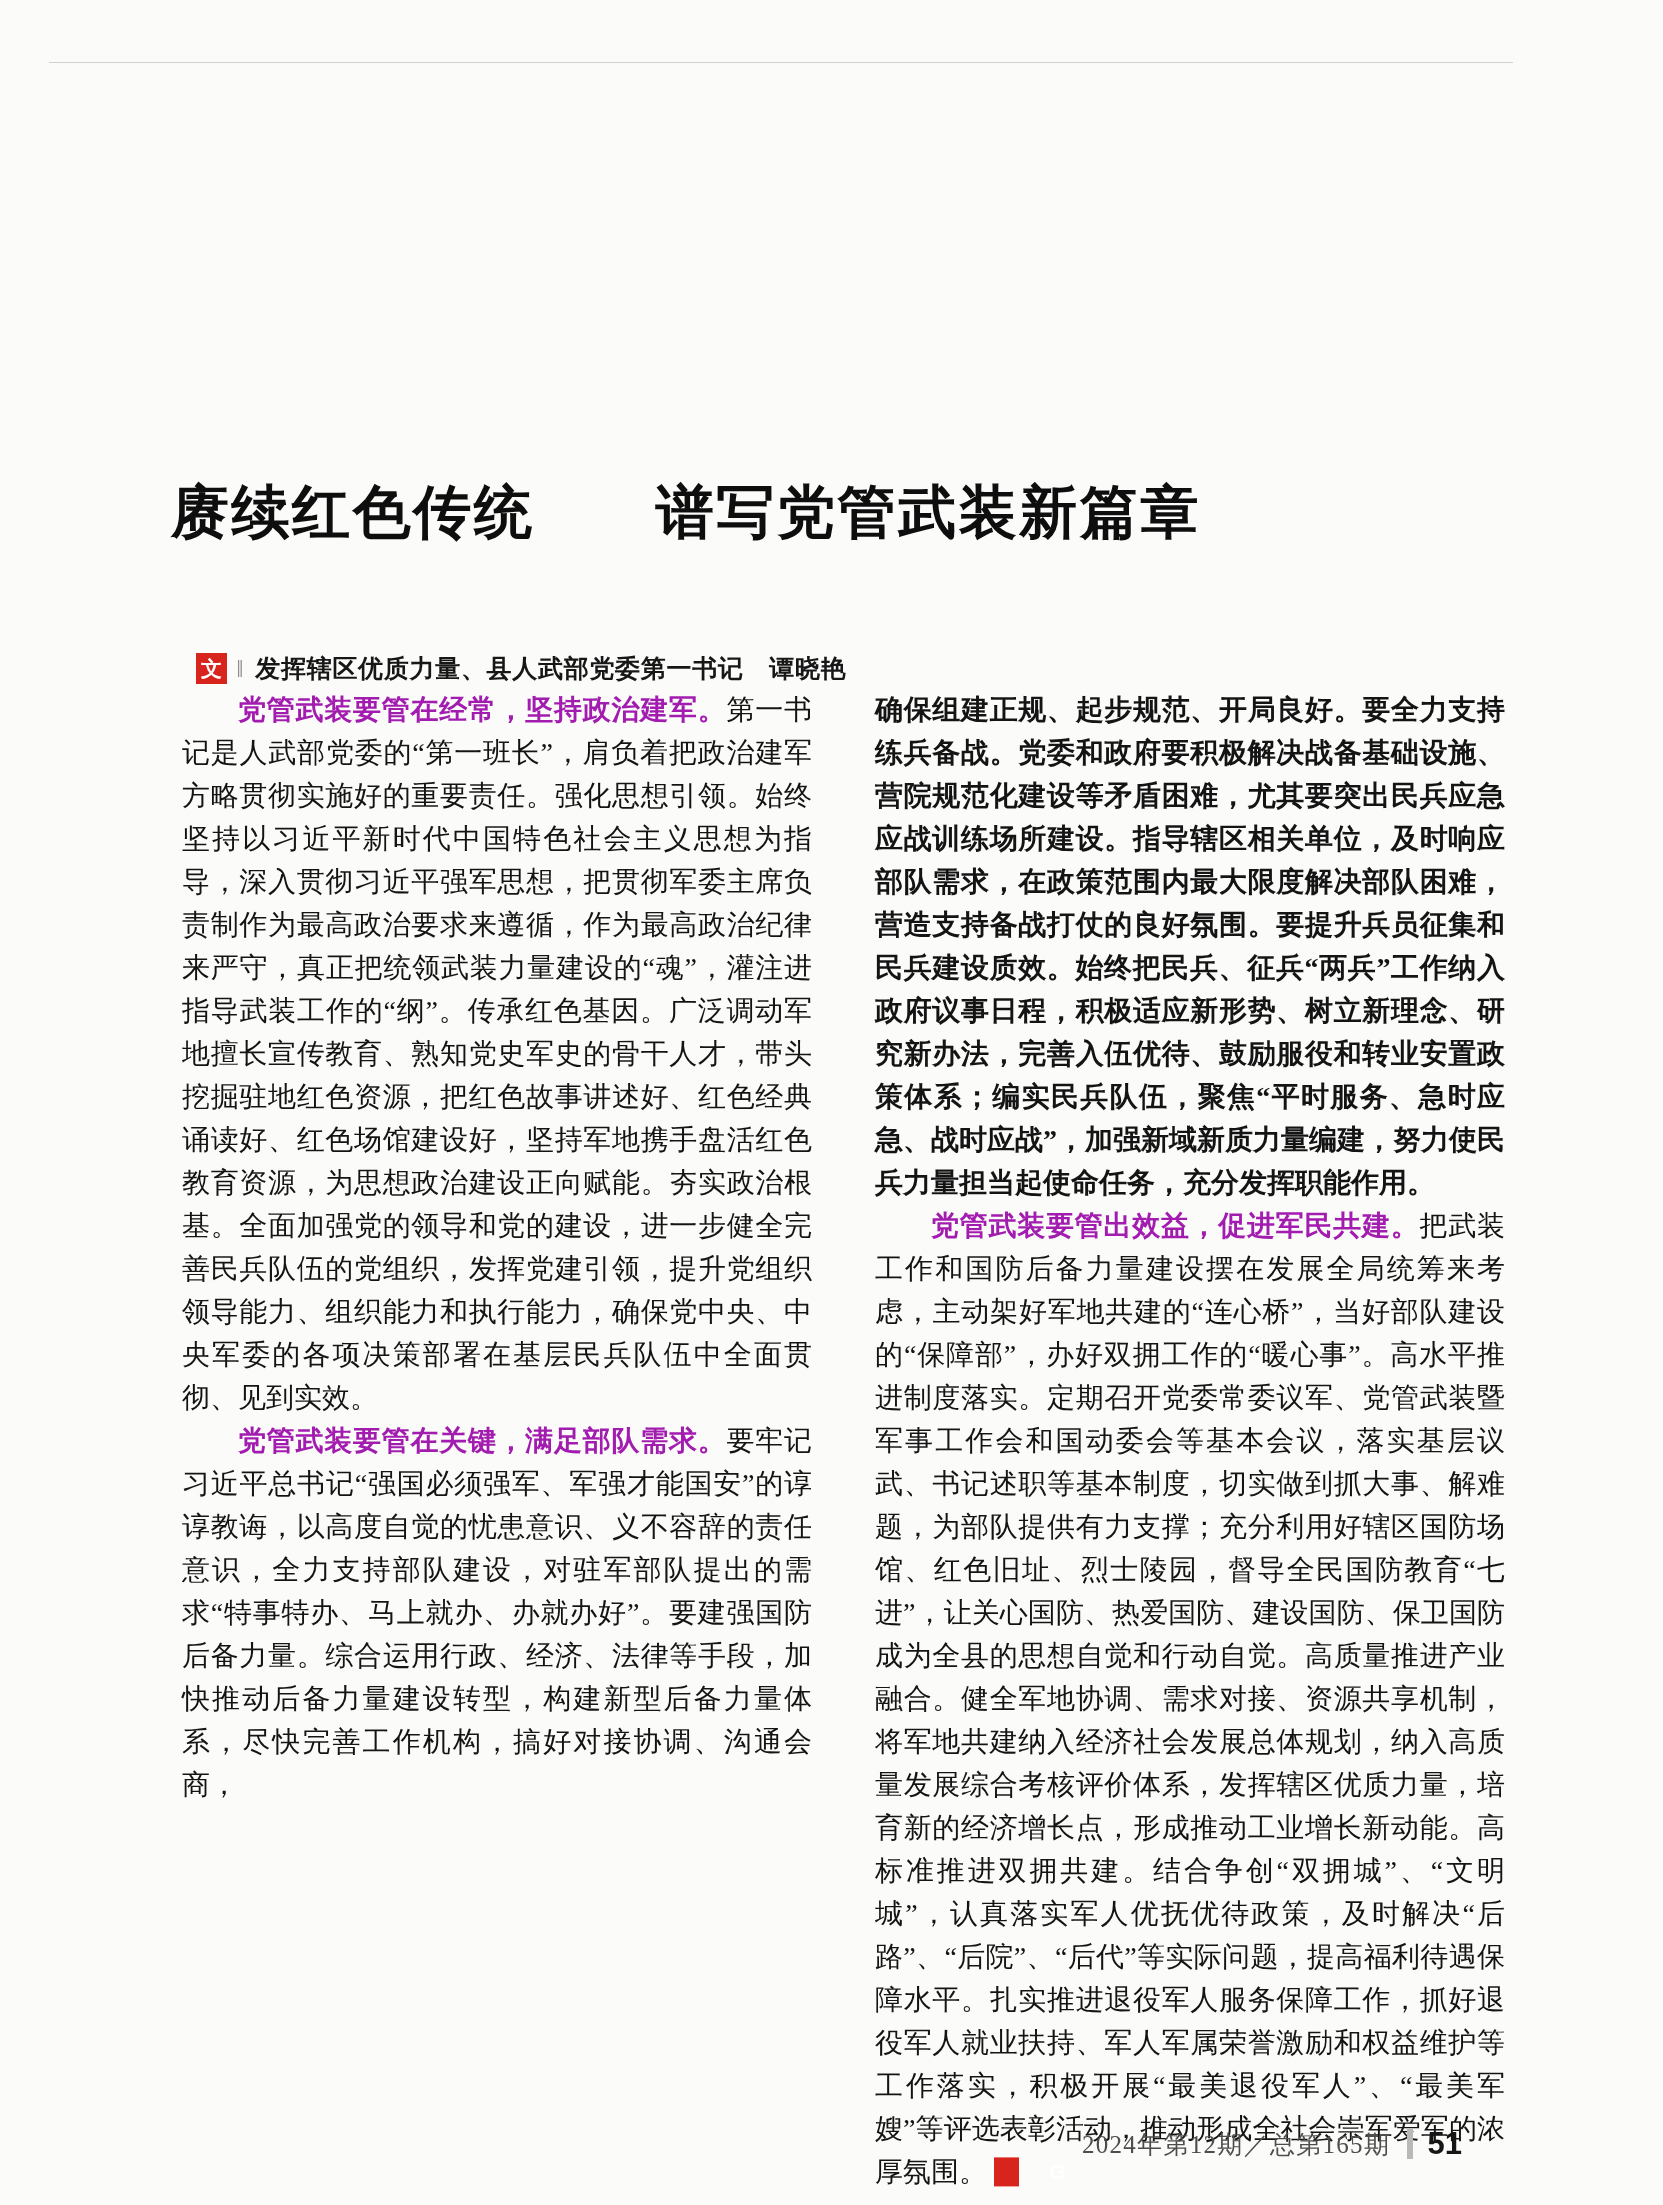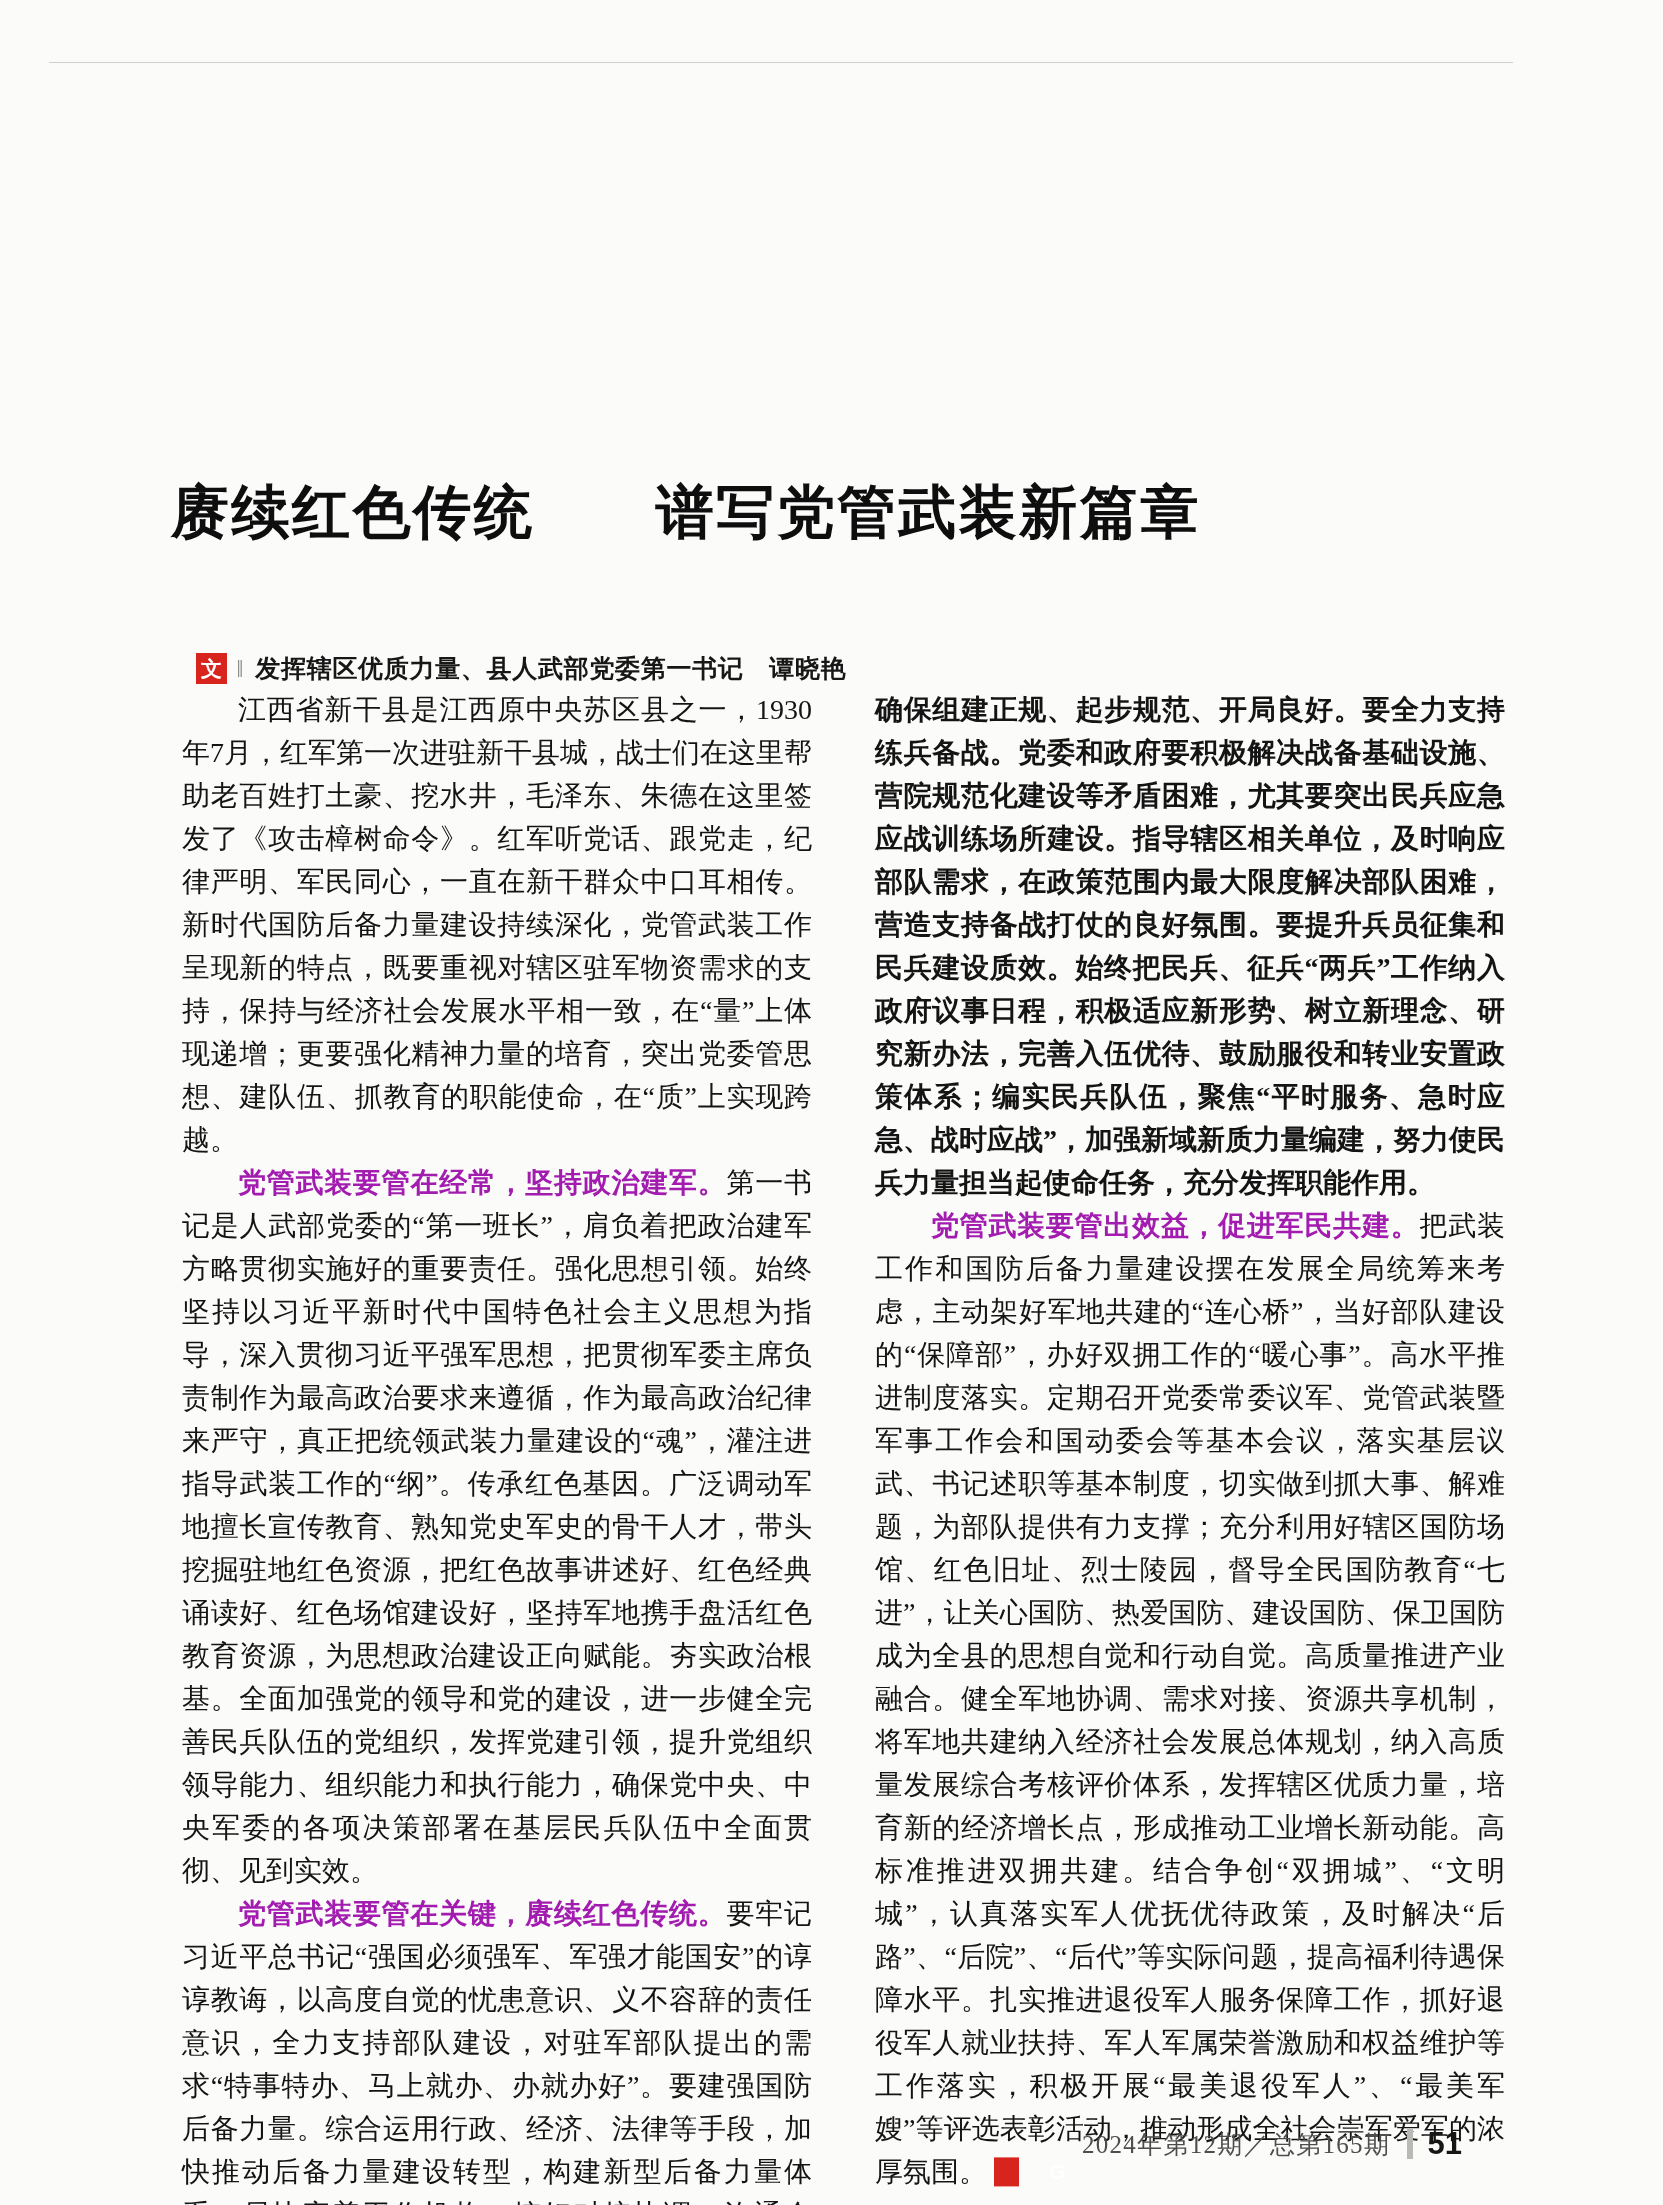--- a/index.html
+++ b/index.html
@@ -87,23 +87,22 @@
 
 <h1 class="title">赓续红色传统　　谱写党管武装新篇章</h1>
 
 <div class="byline">
   <span class="byline-mark">文</span>
   <span class="byline-divider">‖</span>
   <span class="byline-text">发挥辖区优质力量、县人武部党委第一书记　谭晓艳</span>
 </div>
 
 <div class="col col-left">
-  <p class="para"><span class="lead"></span><span>江西省新干县是江西原中央苏区县之一，1930年7月，红军第一次进驻新干县城，战士们在这里帮助老百姓打土豪、挖水井，毛泽东、朱德在这里签发了《攻击樟树命令》。红军听党话、跟党走，纪律严明、军民同心，一直在新干群众中口耳相传。新时代国防后备力量建设持续深化，党管武装工作呈现新的特点，既要重视对辖区驻军物资需求的支持，保持与经济社会发展水平相一致，在“量”上体现递增；更要强化精神力量的培育，突出党委管思想、建队伍、抓教育的职能使命，在“质”上实现跨越。</span></p>
   <p class="para"><span class="lead">党管武装要管在经常，坚持政治建军。</span><span>第一书记是人武部党委的“第一班长”，肩负着把政治建军方略贯彻实施好的重要责任。强化思想引领。始终坚持以习近平新时代中国特色社会主义思想为指导，深入贯彻习近平强军思想，把贯彻军委主席负责制作为最高政治要求来遵循，作为最高政治纪律来严守，真正把统领武装力量建设的“魂”，灌注进指导武装工作的“纲”。传承红色基因。广泛调动军地擅长宣传教育、熟知党史军史的骨干人才，带头挖掘驻地红色资源，把红色故事讲述好、红色经典诵读好、红色场馆建设好，坚持军地携手盘活红色教育资源，为思想政治建设正向赋能。夯实政治根基。全面加强党的领导和党的建设，进一步健全完善民兵队伍的党组织，发挥党建引领，提升党组织领导能力、组织能力和执行能力，确保党中央、中央军委的各项决策部署在基层民兵队伍中全面贯彻、见到实效。</span></p>
-  <p class="para"><span class="lead">党管武装要管在关键，赓续红色传统。</span><span>要牢记习近平总书记“强国必须强军、军强才能国安”的谆谆教诲，以高度自觉的忧患意识、义不容辞的责任意识，全力支持部队建设，对驻军部队提出的需求“特事特办、马上就办、办就办好”。要建强国防后备力量。综合运用行政、经济、法律等手段，加快推动后备力量建设转型，构建新型后备力量体系，尽快完善工作机构，搞好对接协调、沟通会商，</span></p>
+  <p class="para"><span class="lead">党管武装要管在关键，满足部队需求。</span><span>要牢记习近平总书记“强国必须强军、军强才能国安”的谆谆教诲，以高度自觉的忧患意识、义不容辞的责任意识，全力支持部队建设，对驻军部队提出的需求“特事特办、马上就办、办就办好”。要建强国防后备力量。综合运用行政、经济、法律等手段，加快推动后备力量建设转型，构建新型后备力量体系，尽快完善工作机构，搞好对接协调、沟通会商，</span></p>
 </div>
 
 <div class="col col-right">
   <p class="para no-indent"><span class="lead"></span><span>确保组建正规、起步规范、开局良好。要全力支持练兵备战。党委和政府要积极解决战备基础设施、营院规范化建设等矛盾困难，尤其要突出民兵应急应战训练场所建设。指导辖区相关单位，及时响应部队需求，在政策范围内最大限度解决部队困难，营造支持备战打仗的良好氛围。要提升兵员征集和民兵建设质效。始终把民兵、征兵“两兵”工作纳入政府议事日程，积极适应新形势、树立新理念、研究新办法，完善入伍优待、鼓励服役和转业安置政策体系；编实民兵队伍，聚焦“平时服务、急时应急、战时应战”，加强新域新质力量编建，努力使民兵力量担当起使命任务，充分发挥职能作用。</span></p>
   <p class="para"><span class="lead">党管武装要管出效益，促进军民共建。</span><span>把武装工作和国防后备力量建设摆在发展全局统筹来考虑，主动架好军地共建的“连心桥”，当好部队建设的“保障部”，办好双拥工作的“暖心事”。高水平推进制度落实。定期召开党委常委议军、党管武装暨军事工作会和国动委会等基本会议，落实基层议武、书记述职等基本制度，切实做到抓大事、解难题，为部队提供有力支撑；充分利用好辖区国防场馆、红色旧址、烈士陵园，督导全民国防教育“七进”，让关心国防、热爱国防、建设国防、保卫国防成为全县的思想自觉和行动自觉。高质量推进产业融合。健全军地协调、需求对接、资源共享机制，将军地共建纳入经济社会发展总体规划，纳入高质量发展综合考核评价体系，发挥辖区优质力量，培育新的经济增长点，形成推动工业增长新动能。高标准推进双拥共建。结合争创“双拥城”、“文明城”，认真落实军人优抚优待政策，及时解决“后路”、“后院”、“后代”等实际问题，提高福利待遇保障水平。扎实推进退役军人服务保障工作，抓好退役军人就业扶持、军人军属荣誉激励和权益维护等工作落实，积极开展“最美退役军人”、“最美军嫂”等评选表彰活动，推动形成全社会崇军爱军的浓厚氛围。</span><span class="endmark">G</span></p>
 
 </div>
 
 <div class="footer">
   <span class="footer-issue">2024年第12期／总第165期</span>

